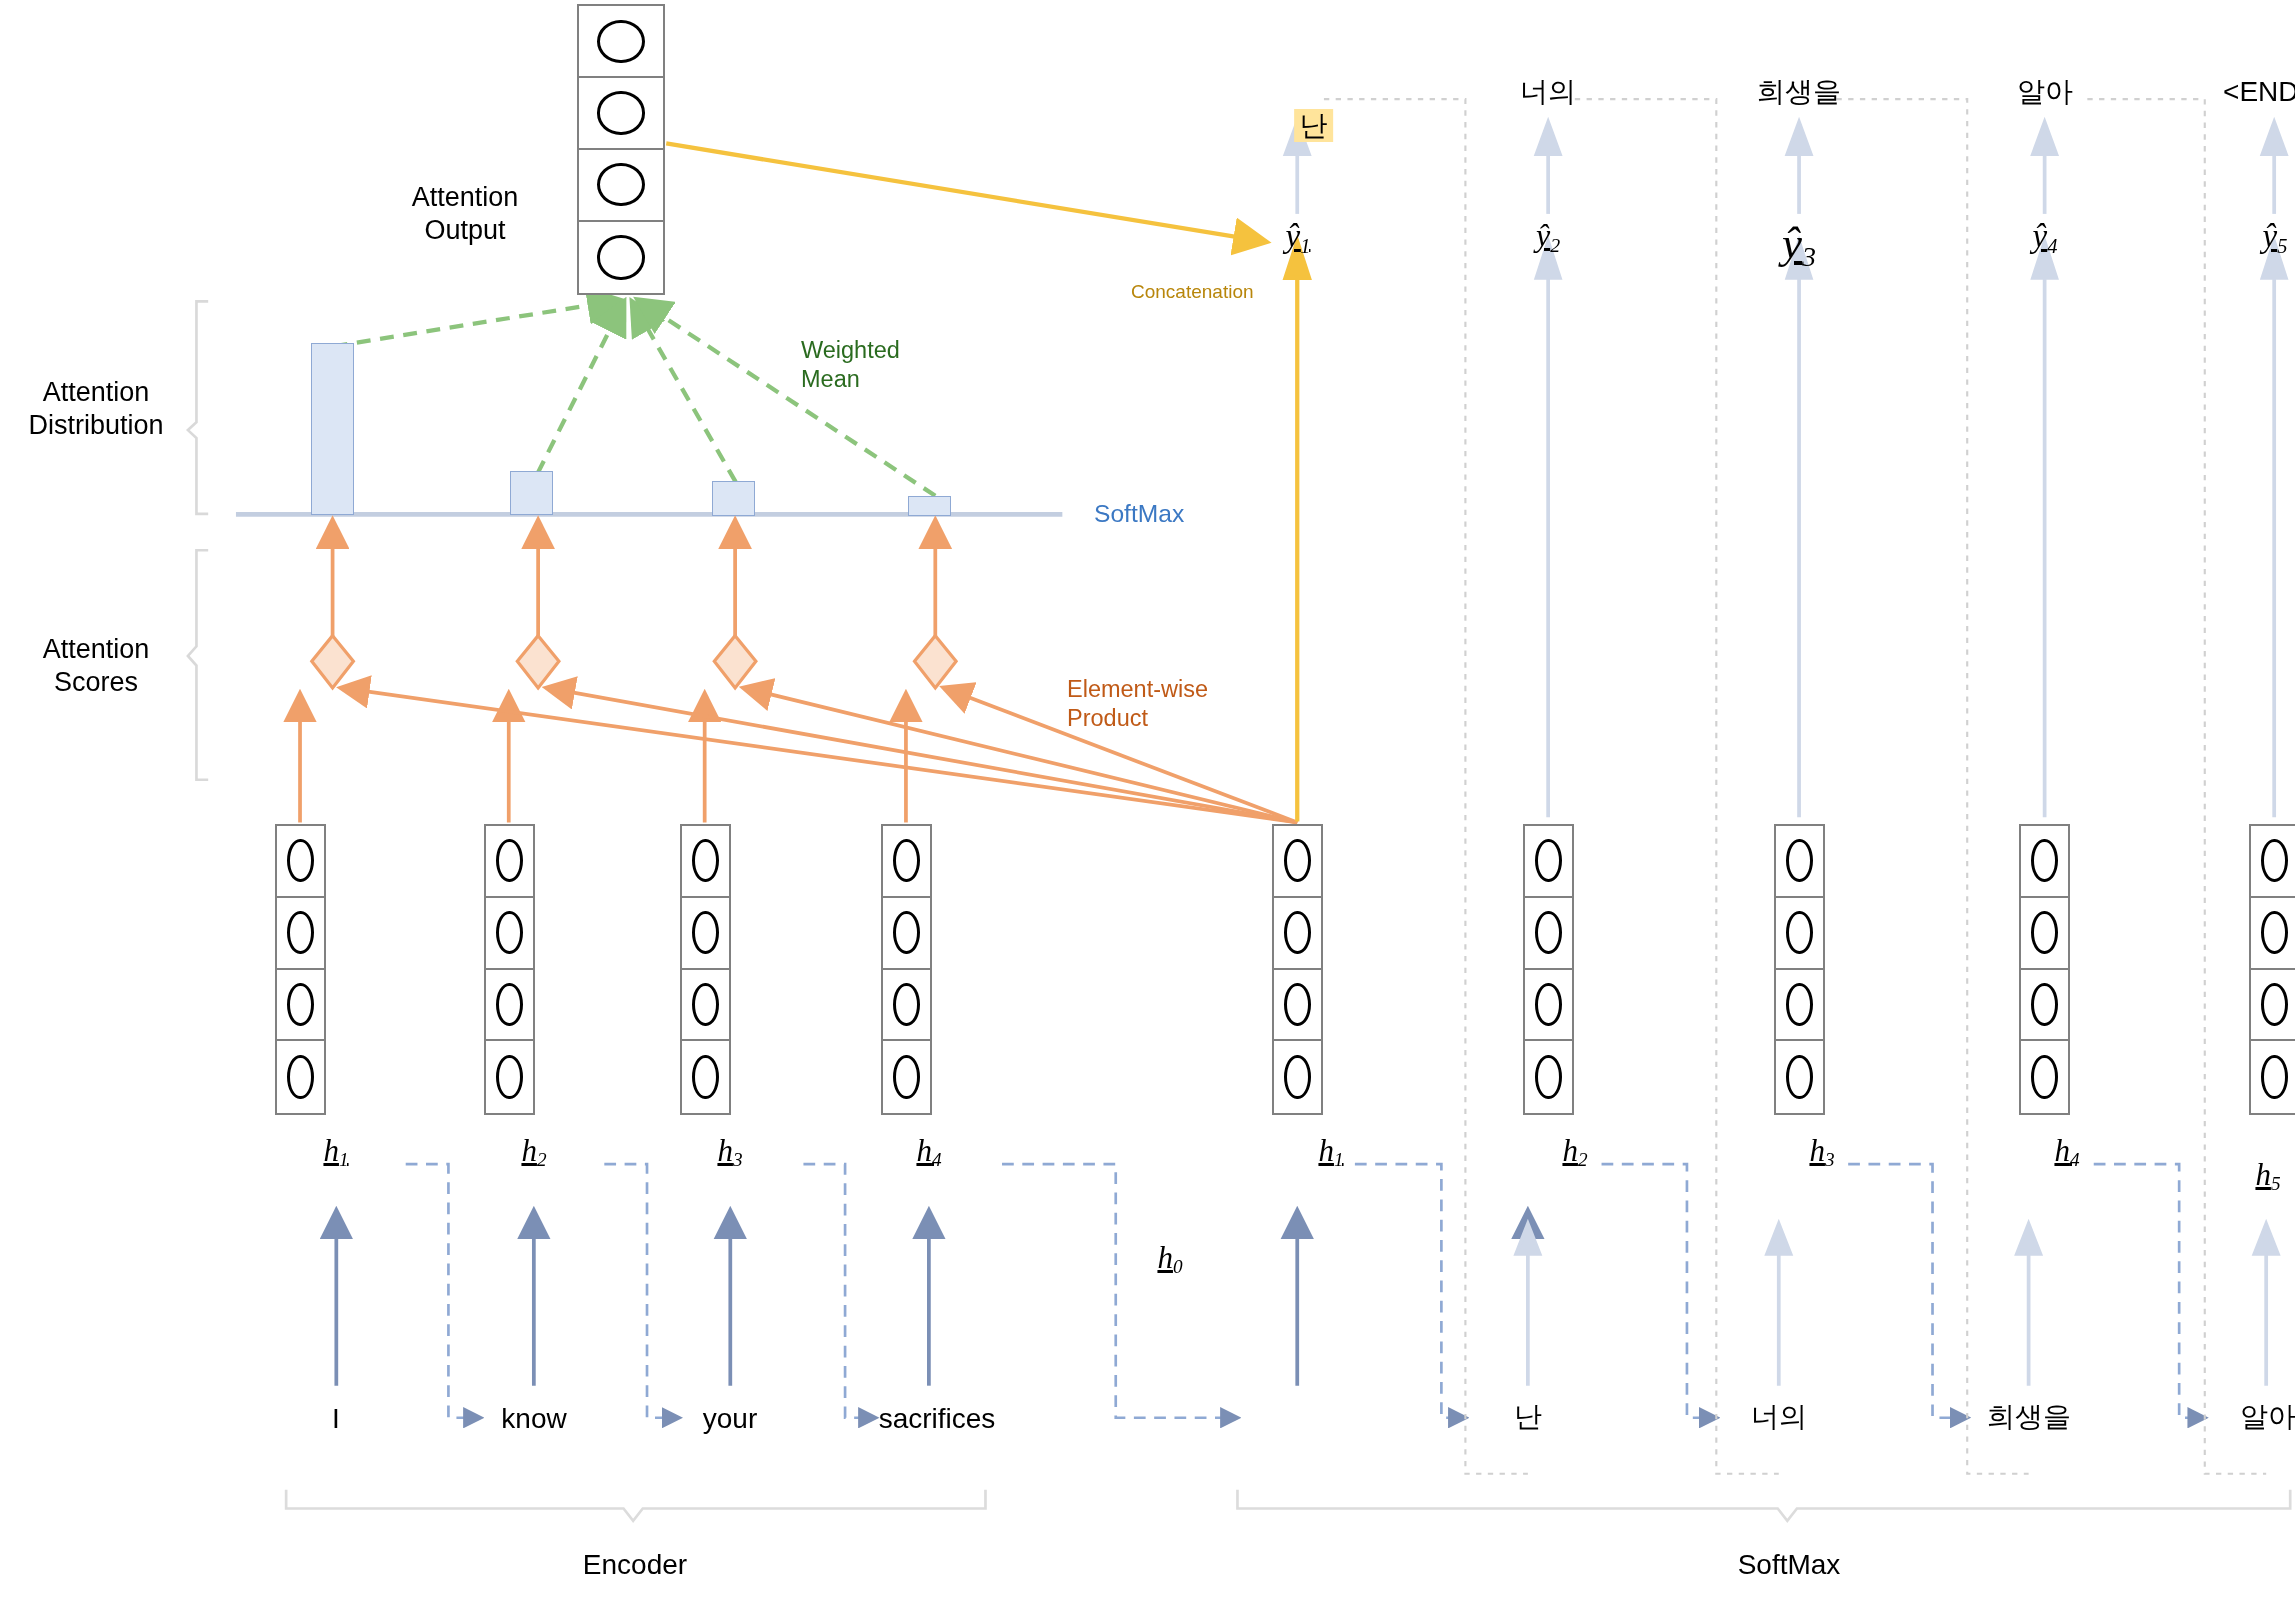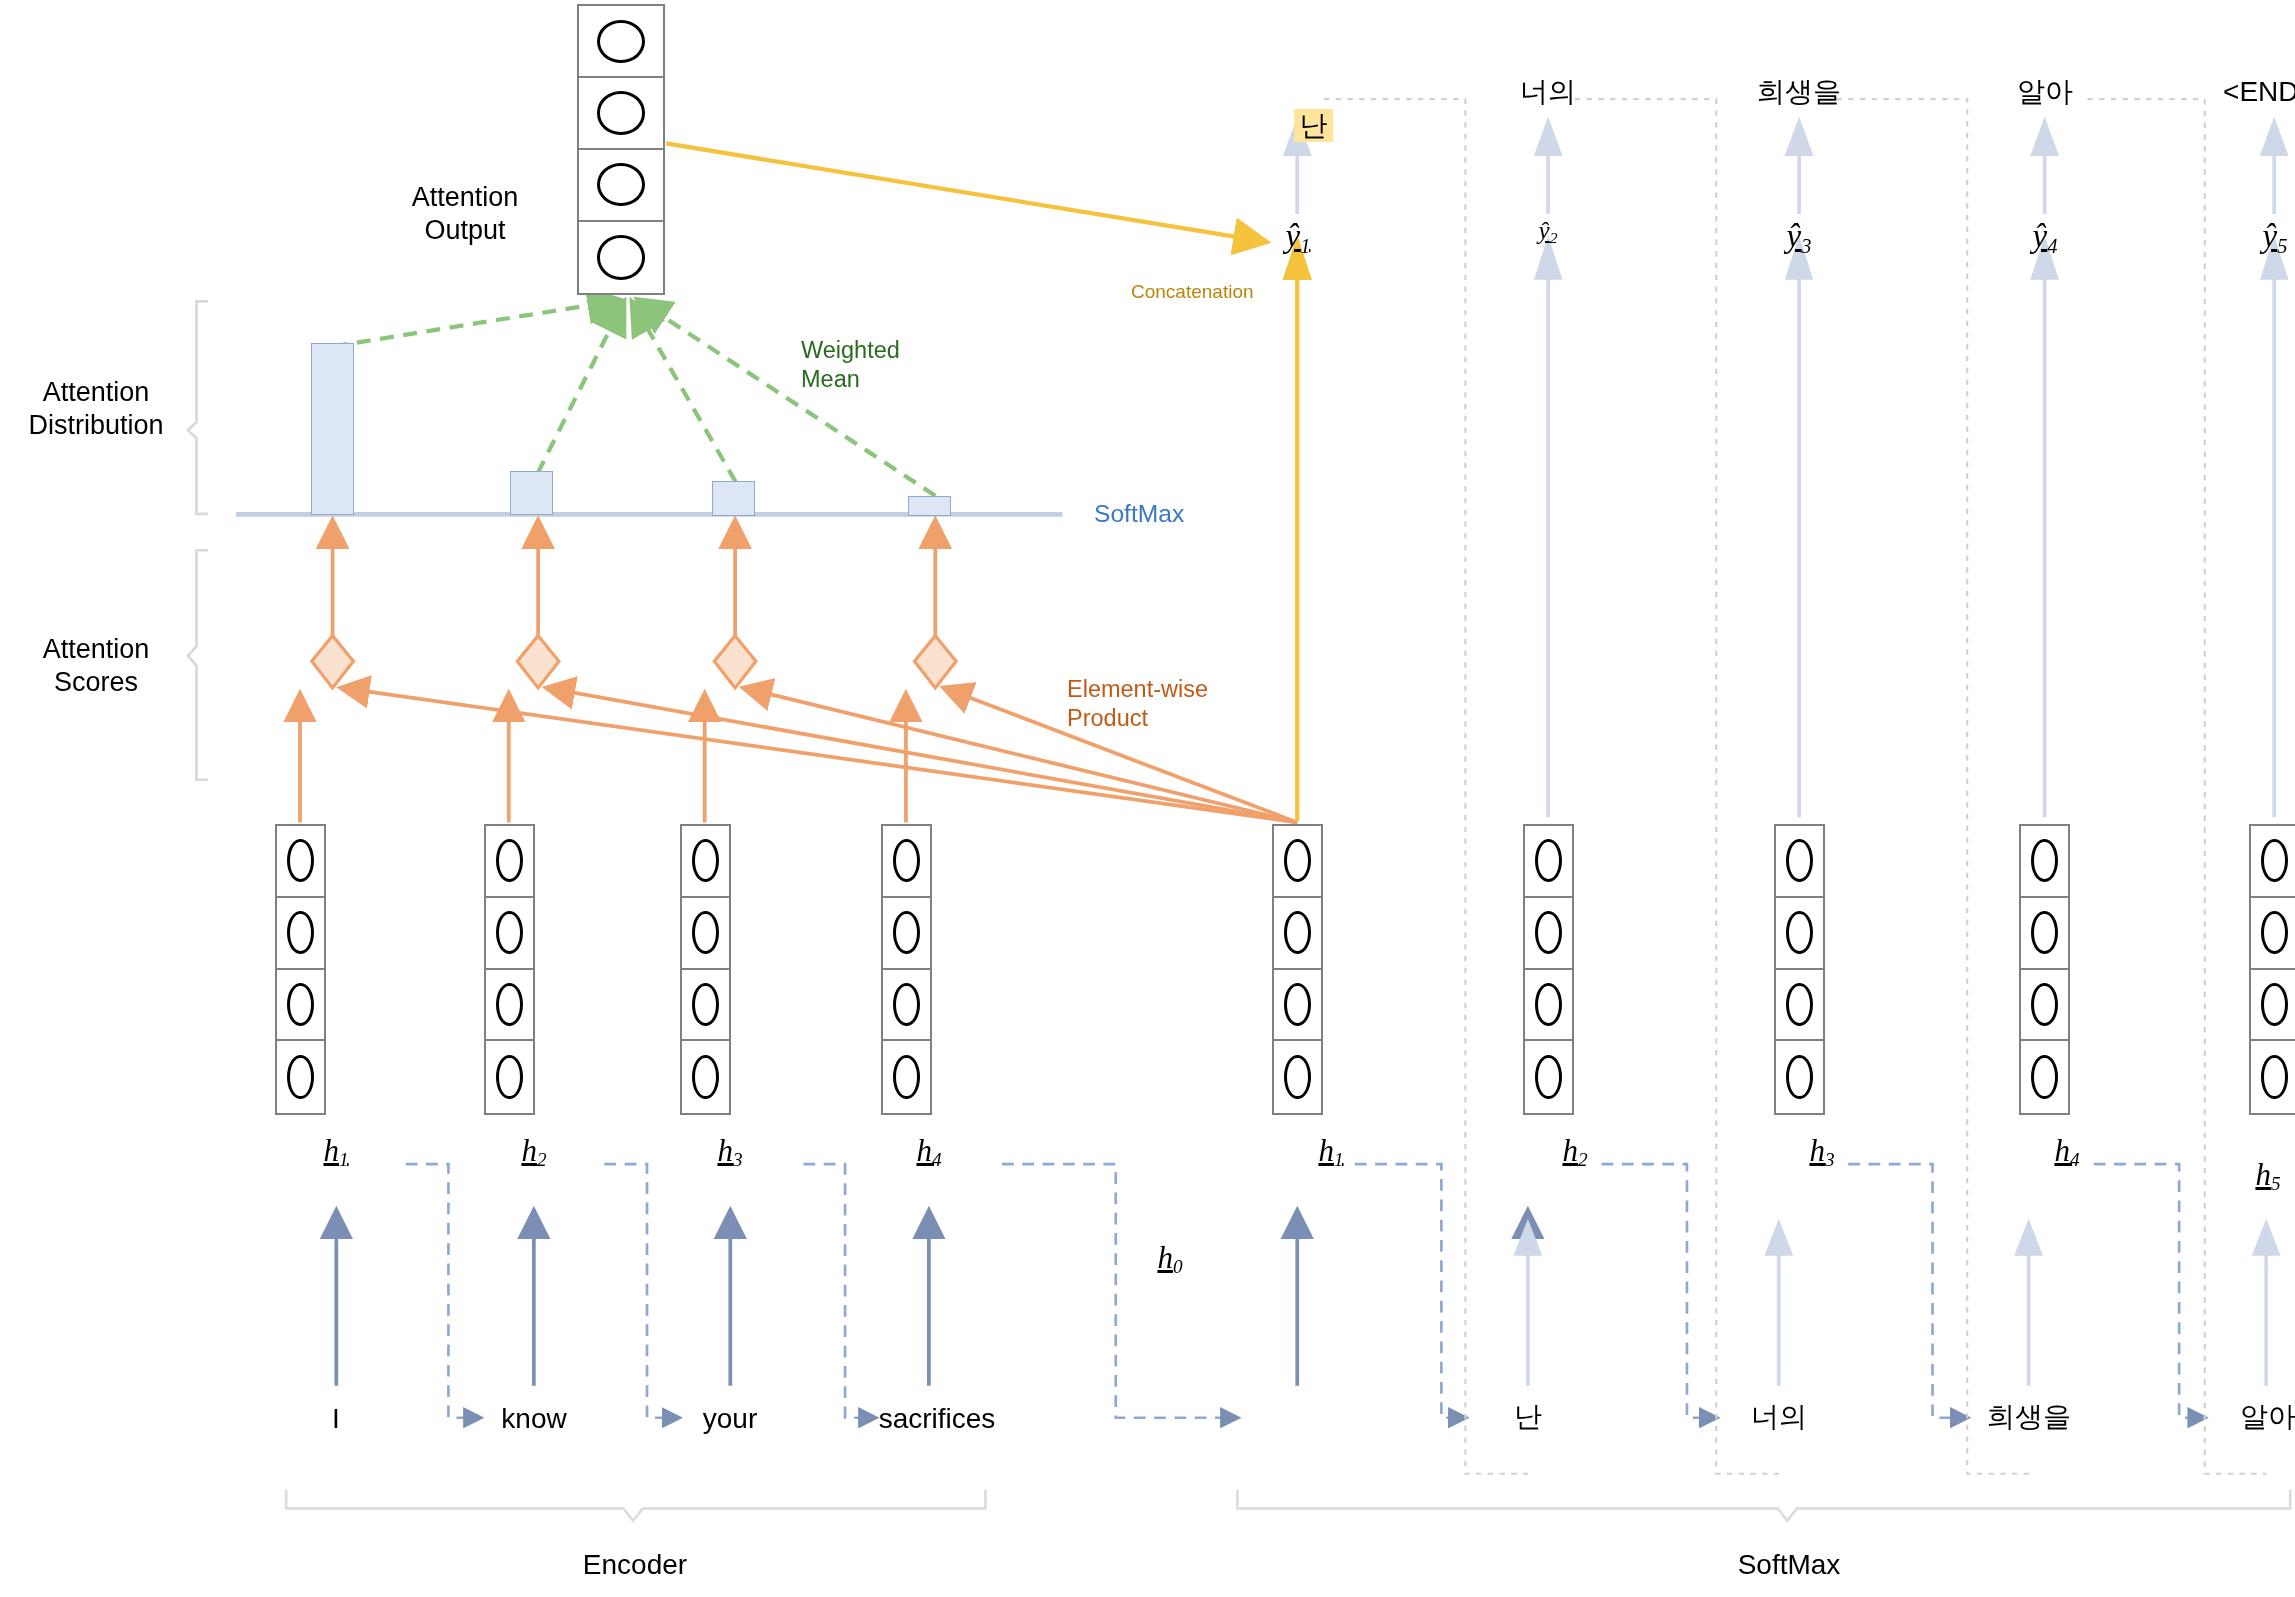--- a/index.html
+++ b/index.html
@@ -349,22 +349,22 @@
   <div class="lbl ctr math" style="left:2268px;top:1132px;font-size:31px;margin-top:24px;">h<span class="sub">5</span></div>
 
   <div class="lbl ctr math" style="left:1170px;top:1239px;font-size:31px;">h<span class="sub">0</span></div>
 
   <div class="lbl ctr" style="left:1528px;top:1400px;font-size:28px;">난</div>
   <div class="lbl ctr" style="left:1779px;top:1400px;font-size:28px;">너의</div>
   <div class="lbl ctr" style="left:2029px;top:1400px;font-size:28px;">희생을</div>
   <div class="lbl ctr" style="left:2268px;top:1400px;font-size:28px;">알아</div>
 
   <div class="lbl ctr math" style="left:1298px;top:216px;font-size:33px;">ŷ<span class="sub">1</span></div>
-  <div class="lbl ctr math" style="left:1548px;top:216px;font-size:25px;">ŷ<span class="sub">2</span></div>
-  <div class="lbl ctr math" style="left:1799px;top:216px;font-size:33px;">ŷ<span class="sub">3</span></div>
+  <div class="lbl ctr math" style="left:1548px;top:216px;font-size:32px;">ŷ<span class="sub">2</span></div>
+  <div class="lbl ctr math" style="left:1799px;top:216px;font-size:45px;">ŷ<span class="sub">3</span></div>
   <div class="lbl ctr math" style="left:2045px;top:216px;font-size:33px;">ŷ<span class="sub">4</span></div>
   <div class="lbl ctr math" style="left:2275px;top:216px;font-size:33px;">ŷ<span class="sub">5</span></div>
 
   <div class="lbl ctr" style="left:1298px;top:75px;font-size:28px;">
     <span class="hlite">난</span>
   </div>
   <div class="lbl ctr" style="left:1548px;top:75px;font-size:28px;">너의</div>
   <div class="lbl ctr" style="left:1799px;top:75px;font-size:28px;">희생을</div>
   <div class="lbl ctr" style="left:2045px;top:75px;font-size:28px;">알아</div>
   <div class="lbl ctr" style="left:2269px;top:75px;font-size:28px;">&lt;END&gt;</div>

